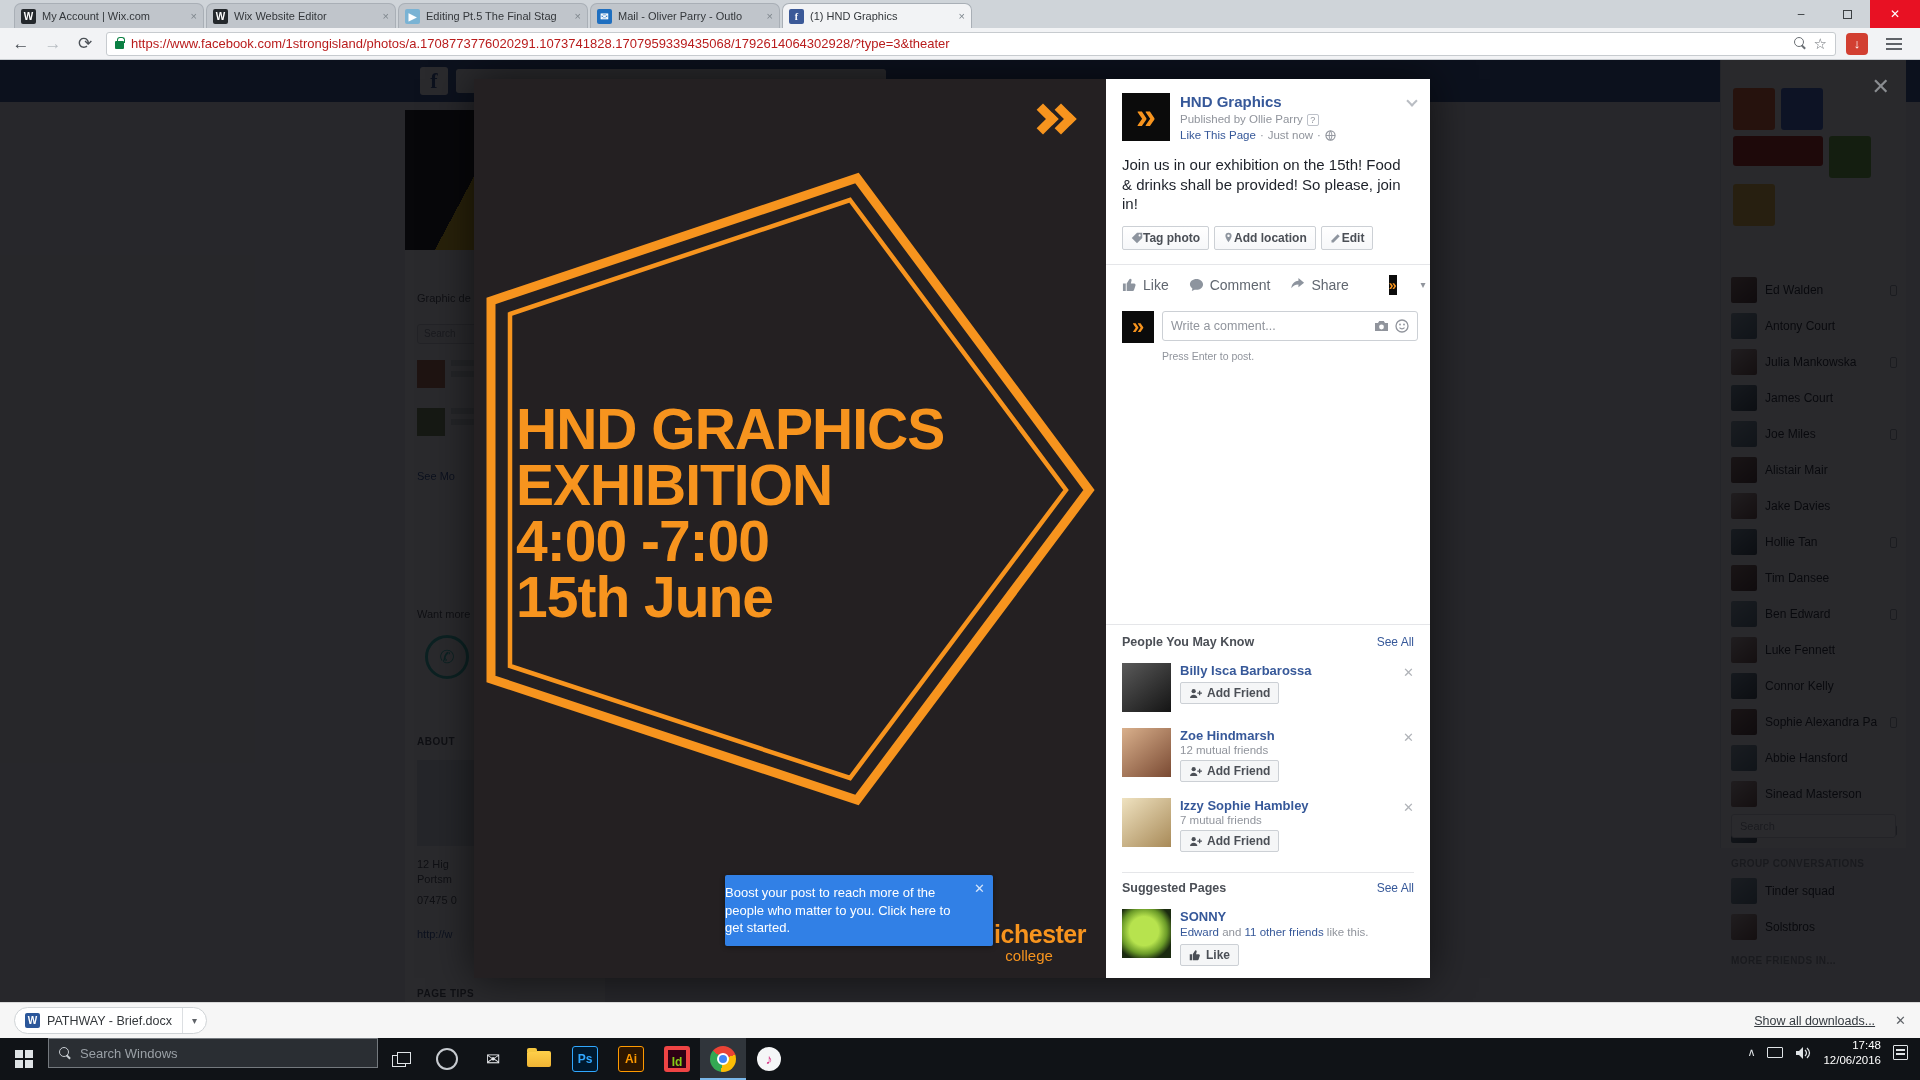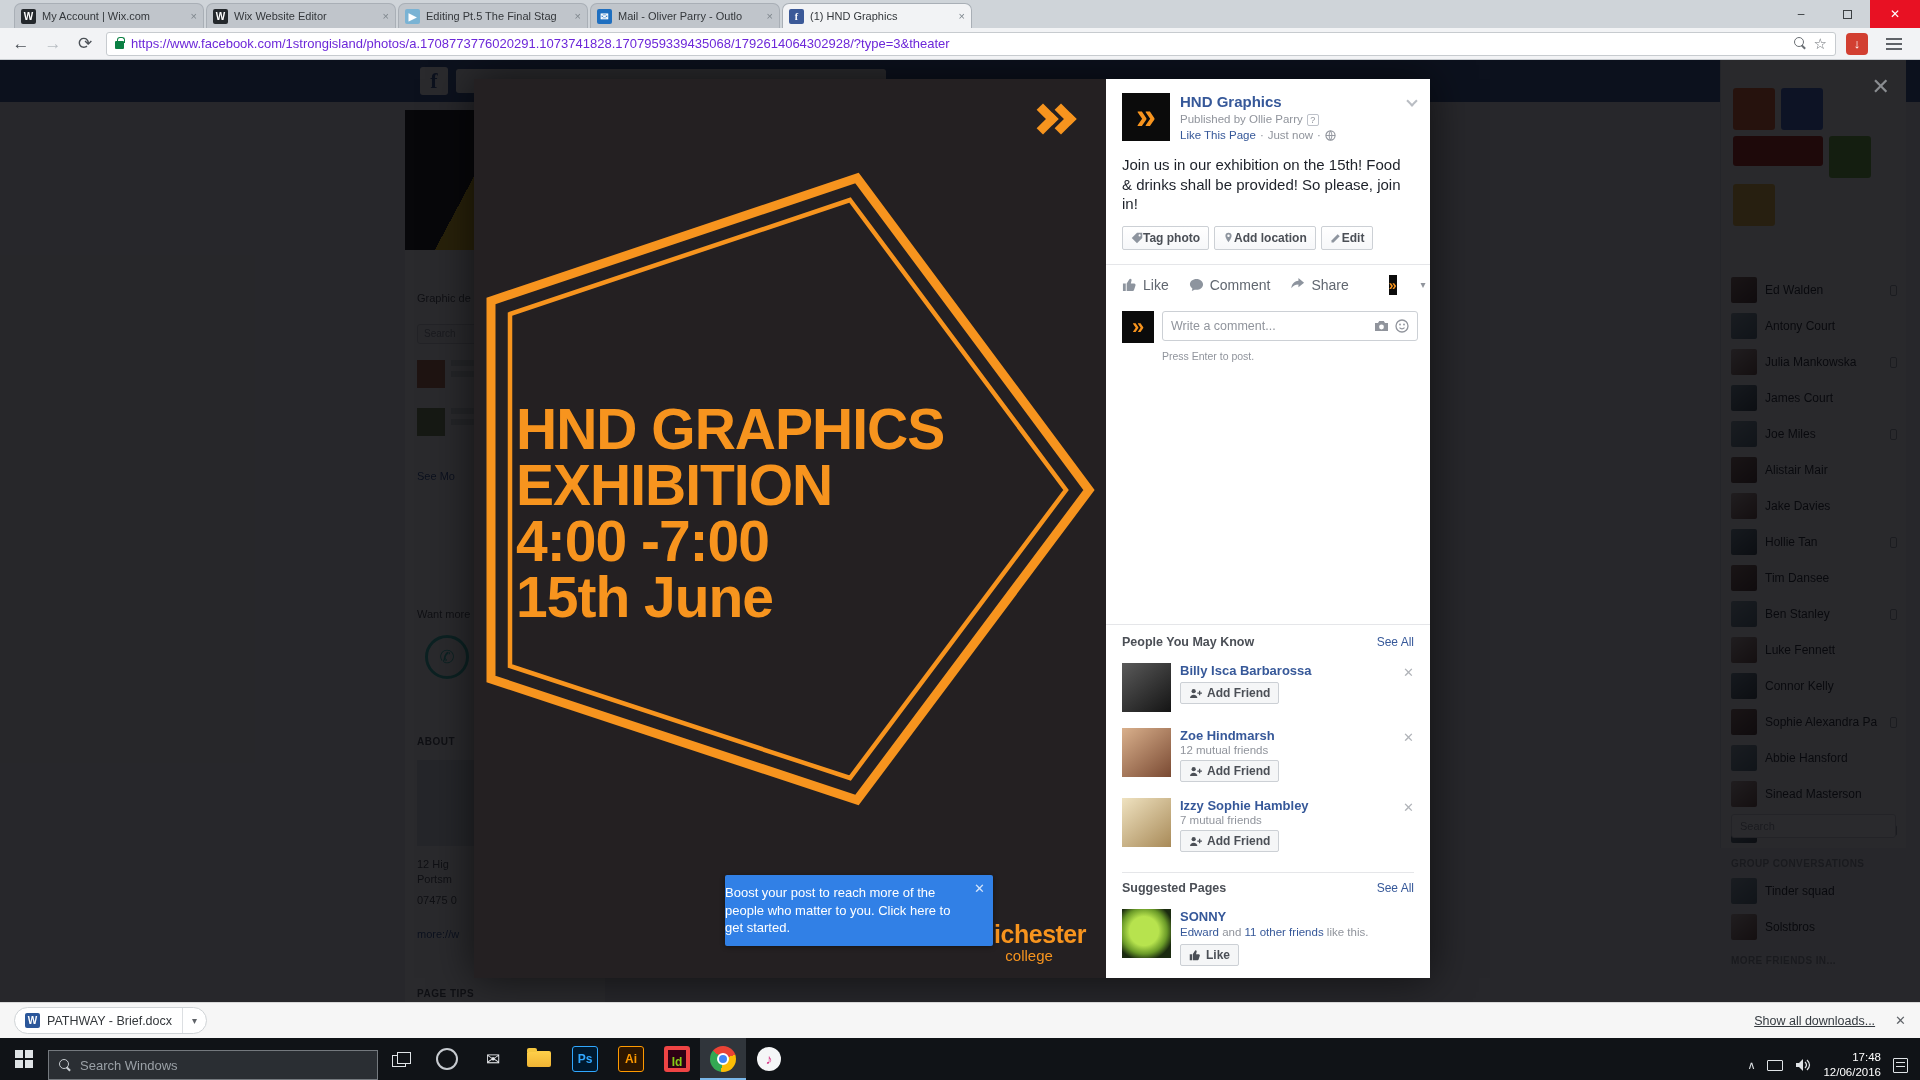--- a/index.html
+++ b/index.html
@@ -27,21 +27,21 @@
   
   .toolbar { position:absolute; top:28px; left:0; width:1920px; height:32px; background:#f2f3f5;
              border-bottom:1px solid #c9cdd1; display:flex; align-items:center; padding:0 10px; gap:10px; }
   .nav-ic { font-size:17px; color:#4c5157; width:22px; text-align:center; }
   .nav-ic.disabled { color:#b7bcc1; }
   .omnibox { flex:1; height:24px; background:#fff; border:1px solid #c7cbcf; border-radius:3px;
              display:flex; align-items:center; gap:7px; padding:0 8px; overflow:hidden; }
   .lock { width:9px; height:8px; background:#0b8043; border-radius:1px; position:relative; flex:none; margin-top:3px; }
   .lock::before { content:""; position:absolute; top:-4px; left:1.5px; width:6px; height:5px;
                   border:1.5px solid #0b8043; border-bottom:none; border-radius:3px 3px 0 0; }
-  .url { flex:1; font-size:13px; color:#6d28d9; white-space:nowrap; overflow:hidden; }
+  .url { flex:1; font-size:13px; color:#b91c1c; white-space:nowrap; overflow:hidden; }
   .ob-ic { flex:none; color:#6b7075; font-size:15px; line-height:1; }
   .mag { width:13px; height:13px; position:relative; flex:none; }
   .mag::before { content:""; position:absolute; width:8px; height:8px; border:1.7px solid #6b7075; border-radius:50%; }
   .mag::after { content:""; position:absolute; width:5px; height:1.7px; background:#6b7075; transform:rotate(45deg); left:7px; top:9px; }
   .ext { width:22px; height:22px; border-radius:4px; background:#d23f31; color:#fff; font-size:13px; font-weight:bold;
          display:flex; align-items:center; justify-content:center; flex:none; }
   .menu-ic { width:16px; height:2px; background:#5f6368; box-shadow:0 5px 0 #5f6368, 0 -5px 0 #5f6368; margin:0 8px; flex:none; }
 
   
   .content { position:absolute; top:60px; left:0; width:1920px; height:942px; background:#e9ebee; overflow:hidden; }
@@ -165,21 +165,21 @@
   .dl-icon { width:15px; height:15px; background:#2b579a; border-radius:2px; color:#fff; font-size:10px; font-weight:bold;
              text-align:center; line-height:15px; }
   .dl-name { font-size:12.5px; color:#33373b; }
   .dl-caret { border-left:1px solid #dcdfe2; width:24px; text-align:center; font-size:10px; color:#5f6368; line-height:25px; }
   .dl-right { margin-left:auto; display:flex; align-items:center; gap:20px; }
   .show-all { font-size:12.5px; color:#343a40; text-decoration:underline; }
   .shelf-x { font-size:13px; color:#5f6368; }
 
   
   .taskbar { position:absolute; top:1038px; left:0; width:1920px; height:42px; background:#101317;
-             display:flex; align-items:flex-end; }
+             display:flex; align-items:flex-start; }
   .start { width:48px; height:42px; display:flex; align-items:center; justify-content:center; }
   .win { display:grid; grid-template-columns:8px 8px; grid-gap:2px; }
   .win i { width:8px; height:8px; background:#dfe3e6; display:block; }
   .tsearch { width:330px; height:30px; background:#2a2e33; border:1px solid #74797e; display:flex; align-items:center;
              gap:8px; padding:0 10px; }
   .tsearch input { flex:1; background:transparent; border:none; outline:none; color:#c6cbd0; font-size:13px;
                    font-family:"Liberation Sans",sans-serif; min-width:0; }
   .tsearch input::placeholder { color:#9aa0a6; }
   .tmag { width:13px; height:13px; position:relative; flex:none; }
   .tmag::before { content:""; position:absolute; width:8px; height:8px; border:1.6px solid #c6cbd0; border-radius:50%; }
@@ -291,21 +291,21 @@
           </span>
       </div>
       <div class="lf lf-link" style="top:360px">See Mo</div>
       <div class="lf" style="top:498px">Want more</div>
       <div class="phone-circ">✆</div>
       <div class="lf lf-b" style="top:626px">ABOUT</div>
       <div class="l-map"></div>
       <div class="lf" style="top:748px">12 Hig</div>
       <div class="lf" style="top:763px">Portsm</div>
       <div class="lf" style="top:784px">07475 0</div>
-      <div class="lf lf-link" style="top:818px">more://w</div>
+      <div class="lf lf-link" style="top:818px">http://w</div>
       <div class="lf lf-b" style="top:878px">PAGE TIPS</div>
     </div>
 
     <div class="chat-sb">
       <div class="tiles">
         <span class="tile" style="background:#e2622b"></span>
         <span class="tile" style="background:#3f69c9"></span>
         <span class="tile wide" style="background:#b02318"></span>
         <span class="tile" style="background:#6fae3f"></span>
         <span class="tile" style="background:#e7b73c"></span>
@@ -346,21 +346,21 @@
             <span class="fr-av c3"></span>
             <span class="fr-name">Hollie Tan</span>
             <span class="mob"></span>
           </div>
         <div class="fr">
             <span class="fr-av c0"></span>
             <span class="fr-name">Tim Dansee</span>
           </div>
         <div class="fr">
             <span class="fr-av c1"></span>
-            <span class="fr-name">Ben Stanley</span>
+            <span class="fr-name">Ben Edward</span>
             <span class="mob"></span>
           </div>
         <div class="fr">
             <span class="fr-av c2"></span>
             <span class="fr-name">Luke Fennett</span>
           </div>
         <div class="fr">
             <span class="fr-av c3"></span>
             <span class="fr-name">Connor Kelly</span>
           </div>

